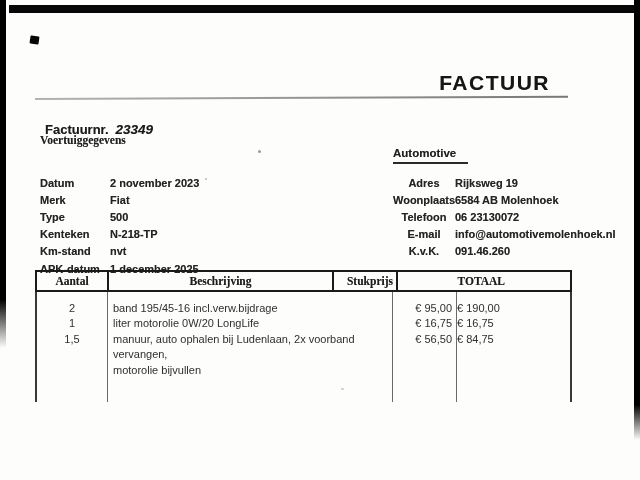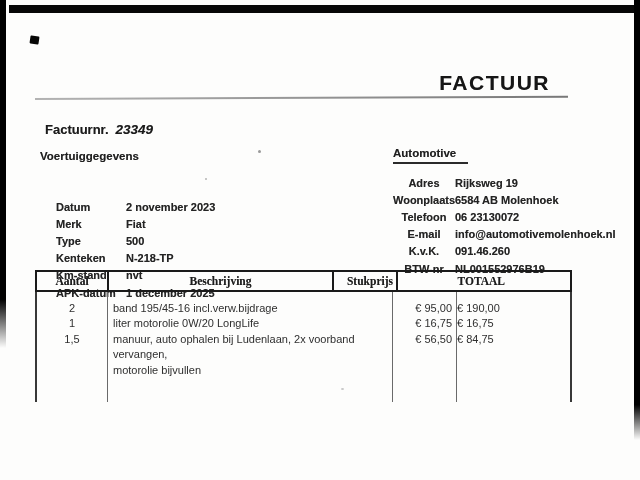--- a/index.html
+++ b/index.html
@@ -30,30 +30,30 @@
     font-size:21px; font-weight:bold; letter-spacing:1.5px; color:#161616;
   }
   .title-rule {
     position:absolute; left:35px; top:98px; width:533px; height:2px;
     background:linear-gradient(to right,#b3b3b3,#787878);
     transform:rotate(-0.25deg); transform-origin:left center;
   }
   .invoice-no { position:absolute; left:45px; top:122px; font-size:13px; font-weight:bold; color:#1b1b1b; }
   .invoice-no .num { font-style:italic; font-size:13.5px; margin-left:7px; }
 
-  .vehicle-title { position:absolute; left:40px; top:150px; font-size:11.5px; font-weight:bold; }
+  .vehicle-title { position:absolute; left:40px; top:134px; font-size:11.5px; font-weight:bold;font-family:Liberation Serif, serif; }
   .supplier-name {
     position:absolute; left:393px; top:147px; font-size:11.5px; font-weight:bold;
     border-bottom:2px solid #2b2b2b; padding:0 12px 3px 0;
   }
 
   
   .fields { position:absolute; font-size:11px; font-weight:bold; color:#242424; }
   .fields .frow { height:17.2px; display:flex; align-items:center; }
-  .left-fields  { left:56px;  top:174px;margin-top:24px; }
+  .left-fields  { left:40px;  top:174px; }
   .left-fields  .flabel { width:70px; }
   .right-fields { left:393px; top:174px; }
   .right-fields .flabel { width:62px;text-align:center; }
 
   
   .items-table { position:absolute; left:35px; top:270px; width:537px; }
   .thead {
     display:flex; box-sizing:border-box; width:537px; height:22px;
     border:2px solid #1a1a1a; font-weight:bold; font-size:11.5px; color:#1c1c1c;font-family:Liberation Serif, serif;
   }
@@ -135,24 +135,20 @@
     <span class="fvalue">06 23130072</span>
   </div>
   <div class="frow">
     <span class="flabel">E-mail</span>
     <span class="fvalue">info@automotivemolenhoek.nl</span>
   </div>
   <div class="frow">
     <span class="flabel">K.v.K.</span>
     <span class="fvalue">091.46.260</span>
   </div>
-  <div class="frow">
-    <span class="flabel">BTW-nr</span>
-    <span class="fvalue">NL001552976B19</span>
-  </div>
 </div>
 
 <div class="items-table">
   <div class="thead scanblur">
     <div class="th c1">Aantal</div>
     <div class="th c2">Beschrijving</div>
     <div class="th c3">Stukprijs</div>
     <div class="th c4">TOTAAL</div>
   </div>
   <div class="tbody">

